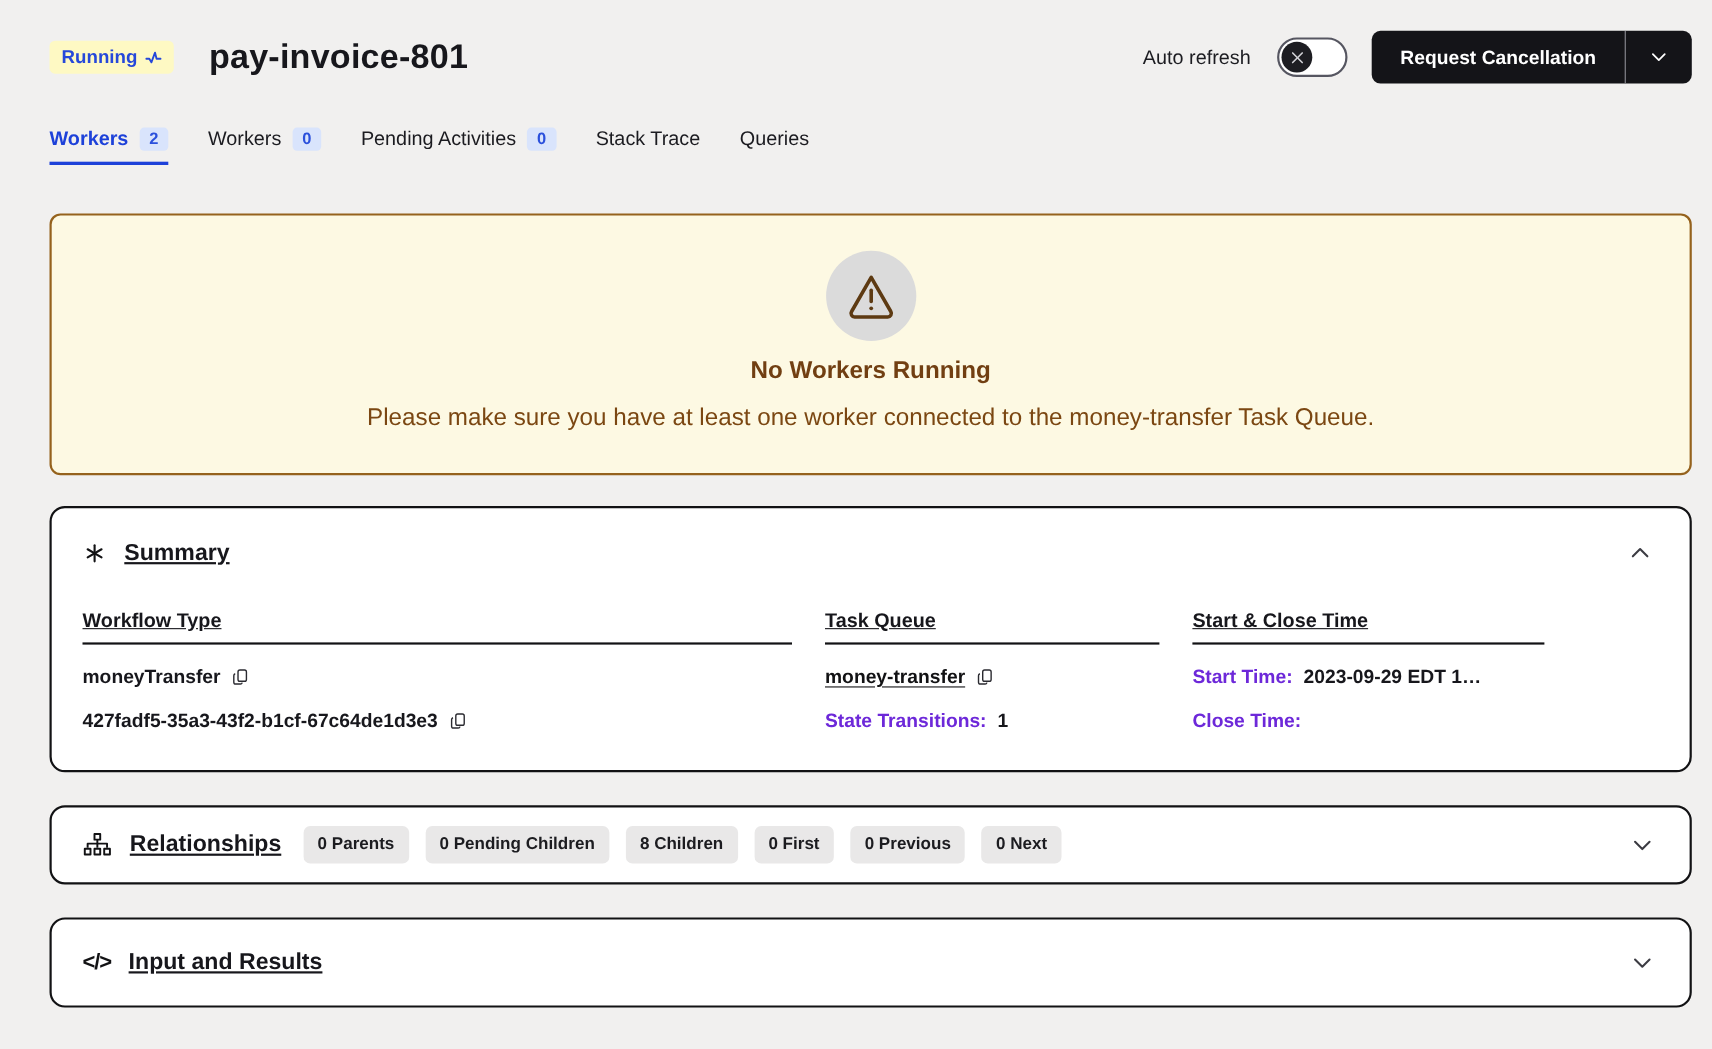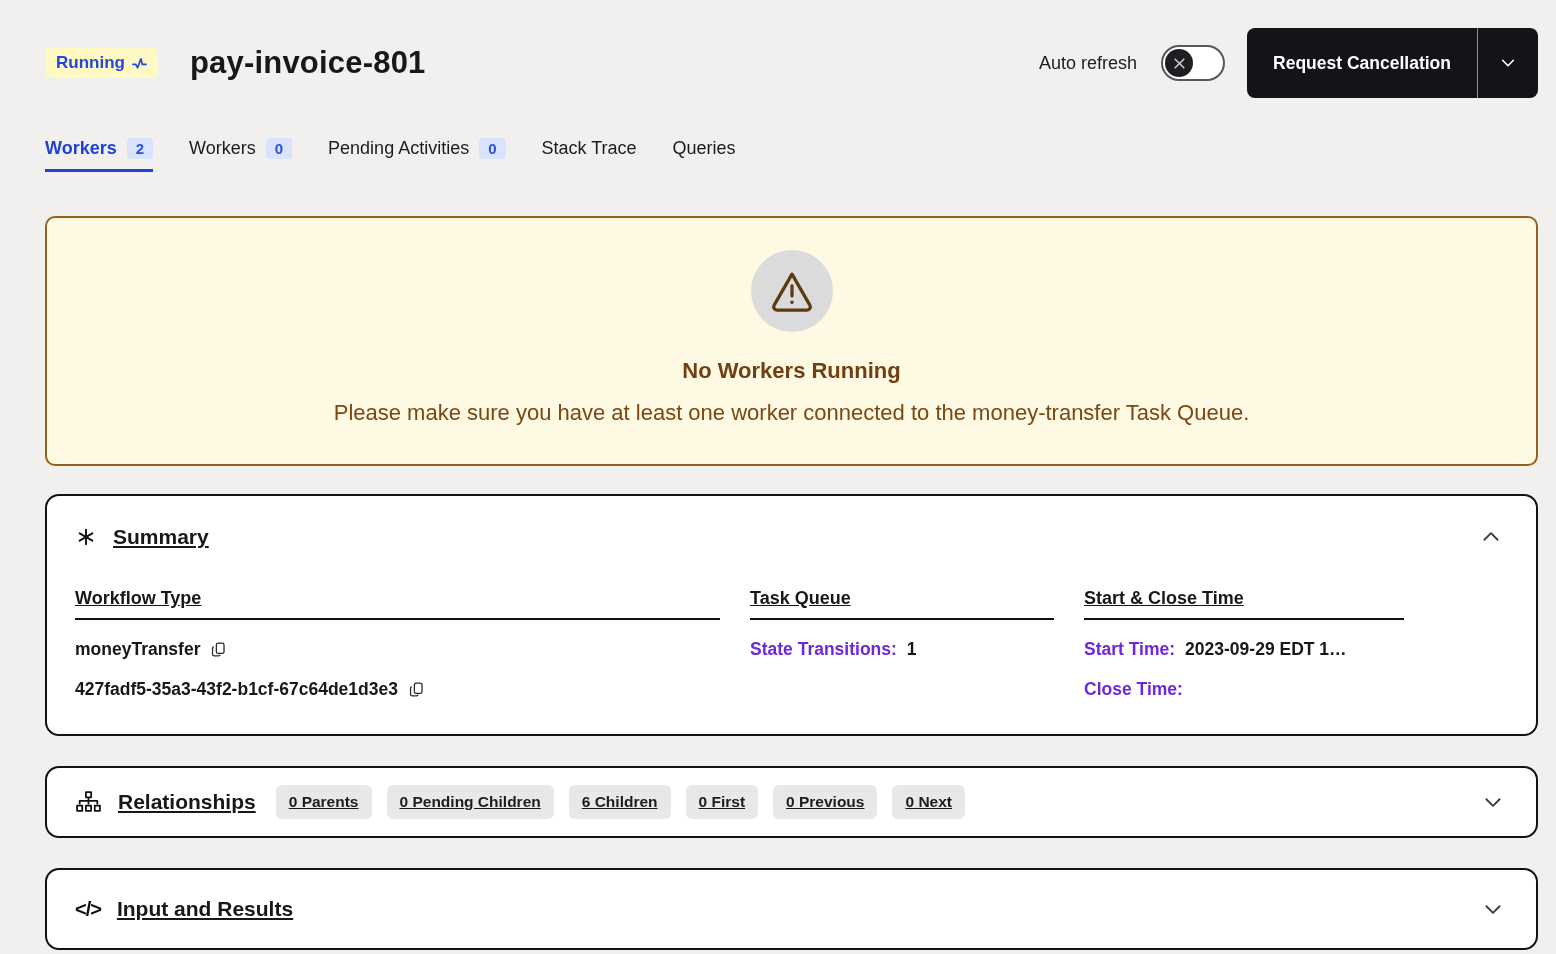--- a/index.html
+++ b/index.html
@@ -28,21 +28,21 @@
     width: 64px; height: 36px; border: 2px solid #565661; border-radius: 19px;
     background: #ffffff; margin-left: 24px; position: relative; cursor: pointer;
   }
   .toggle-knob {
     position: absolute; left: 2px; top: 2px; width: 28px; height: 28px;
     background: #1d1d22; border-radius: 50%;
     display: flex; align-items: center; justify-content: center;
   }
   .cancel-split-button {
     display: flex; align-items: stretch; margin-left: 22px;
-    background: #141418; border-radius: 8px; height: 70px; overflow: hidden; cursor: pointer;
+    background: #141418; border-radius: 8px; height: 48px; overflow: hidden; cursor: pointer;
   }
   .cancel-main {
     color: #fff; font-size: 17.5px; font-weight: 700;
     display: flex; align-items: center; padding: 0 26px;
     background: none; border: none; font-family: inherit; cursor: pointer;
   }
   .cancel-divider { width: 1px; background: #8e8e96; margin: 0; }
   .cancel-chevron {
     width: 60px; display: flex; align-items: center; justify-content: center;
     background: none; border: none; cursor: pointer;
@@ -67,21 +67,21 @@
     background: #fdf9e3;
     border: 2px solid #95621d;
     border-radius: 10px;
     text-align: center;
     padding: 32px 20px 38px;
   }
   .banner-icon-circle {
     width: 82px; height: 82px; border-radius: 50%; background: #dbdbdb;
     margin: 0 auto; display: flex; align-items: center; justify-content: center;
   }
-  .banner-title { margin-top: 26px; font-size: 22px; font-weight: 700; color: #713f12; }
+  .banner-title { margin-top: 14px; font-size: 22px; font-weight: 700; color: #713f12; }
   .banner-message { margin-top: 16px; font-size: 22px; color: #7b4712; }
 
   
   .card {
     background: #ffffff;
     border: 2px solid #121214;
     border-radius: 14px;
   }
   .card-header { display: flex; align-items: center; gap: 16px; }
   .card-title { font-size: 21px; font-weight: 700; text-decoration: underline; }
@@ -103,21 +103,21 @@
     border-bottom: 2px solid #121214; padding-bottom: 9px; text-decoration: underline;
   }
   .detail-row { margin-top: 19px; font-size: 17.5px; display: flex; align-items: center; gap: 10px; font-weight: bold; }
   .detail-row .label { color: #6d28d9; }
   .tq-link { color: #121214; text-decoration: underline; text-underline-offset: 3px; cursor: pointer; }
   .truncate { max-width: 290px; white-space: nowrap; overflow: hidden; }
   .copy-btn { background: none; border: none; cursor: pointer; display: inline-flex; padding: 0; }
 
   
   .rel-card { margin-top: 30px; padding: 17px 28px; display: flex; align-items: center; gap: 16px; }
-  .rel-badges { display: flex; gap: 15px; margin-left: 4px; text-decoration: underline; }
+  .rel-badges { display: flex; gap: 15px; margin-left: 4px; }
   .rel-badge {
     background: #e9e8e8; color: #1c1c20; font-size: 15.5px; font-weight: 600;
     padding: 8px 13px; border-radius: 6px; white-space: nowrap;
   }
 
   
   .io-card { margin-top: 30px; padding: 24px 28px; display: flex; align-items: center; gap: 16px; }
   .code-icon { font-size: 20px; font-weight: 700; letter-spacing: -1px; color: #121214; }
 
   svg { display: block; }
@@ -242,20 +242,31 @@
                   <rect x="7.5" y="2.5" width="9" height="12" rx="2"></rect>
                   <path d="M4.5 6.5 a2 2 0 0 0 -1.5 2 v7 a2 2 0 0 0 2 2 h5 a2 2 0 0 0 2 -1.5"></path>
                 </svg>
               </span>
             </button>
           </div>
         </div>
 
         <div>
           <div class="col-header">Task Queue</div>
+          <div class="detail-row">
+            <a class="tq-link">money-transfer</a>
+            <button class="copy-btn">
+              <span>
+                <svg width="17" height="17" viewBox="0 0 20 20" fill="none" stroke="#2a2a30" stroke-width="1.5" stroke-linejoin="round">
+                  <rect x="7.5" y="2.5" width="9" height="12" rx="2"></rect>
+                  <path d="M4.5 6.5 a2 2 0 0 0 -1.5 2 v7 a2 2 0 0 0 2 2 h5 a2 2 0 0 0 2 -1.5"></path>
+                </svg>
+              </span>
+            </button>
+          </div>
           <div class="detail-row">
             <span class="label">State Transitions:</span>
             <span>1</span>
           </div>
         </div>
 
         <div>
           <div class="col-header">Start &amp; Close Time</div>
           <div class="detail-row">
             <span class="label">Start Time:</span>
@@ -276,21 +287,21 @@
           <path d="M13 8 v3.5 M4.5 15 v-3.5 h17 v3.5 M13 11.5 v3.5"></path>
           <rect x="2" y="16" width="5" height="5"></rect>
           <rect x="10.5" y="16" width="5" height="5"></rect>
           <rect x="19" y="16" width="5" height="5"></rect>
         </svg>
       </span>
       <span class="card-title">Relationships</span>
       <div class="rel-badges">
         <span class="rel-badge">0 Parents</span>
         <span class="rel-badge">0 Pending Children</span>
-        <span class="rel-badge">6 Children</span>
+        <span class="rel-badge">8 Children</span>
         <span class="rel-badge">0 First</span>
         <span class="rel-badge">0 Previous</span>
         <span class="rel-badge">0 Next</span>
       </div>
       <button class="chevron-btn">
         <span>
           <svg width="22" height="22" viewBox="0 0 20 20" fill="none" stroke="#3c3c43" stroke-width="1.7" stroke-linecap="round" stroke-linejoin="round">
             <polyline points="4,7.5 10,13.5 16,7.5"></polyline>
           </svg>
         </span>

